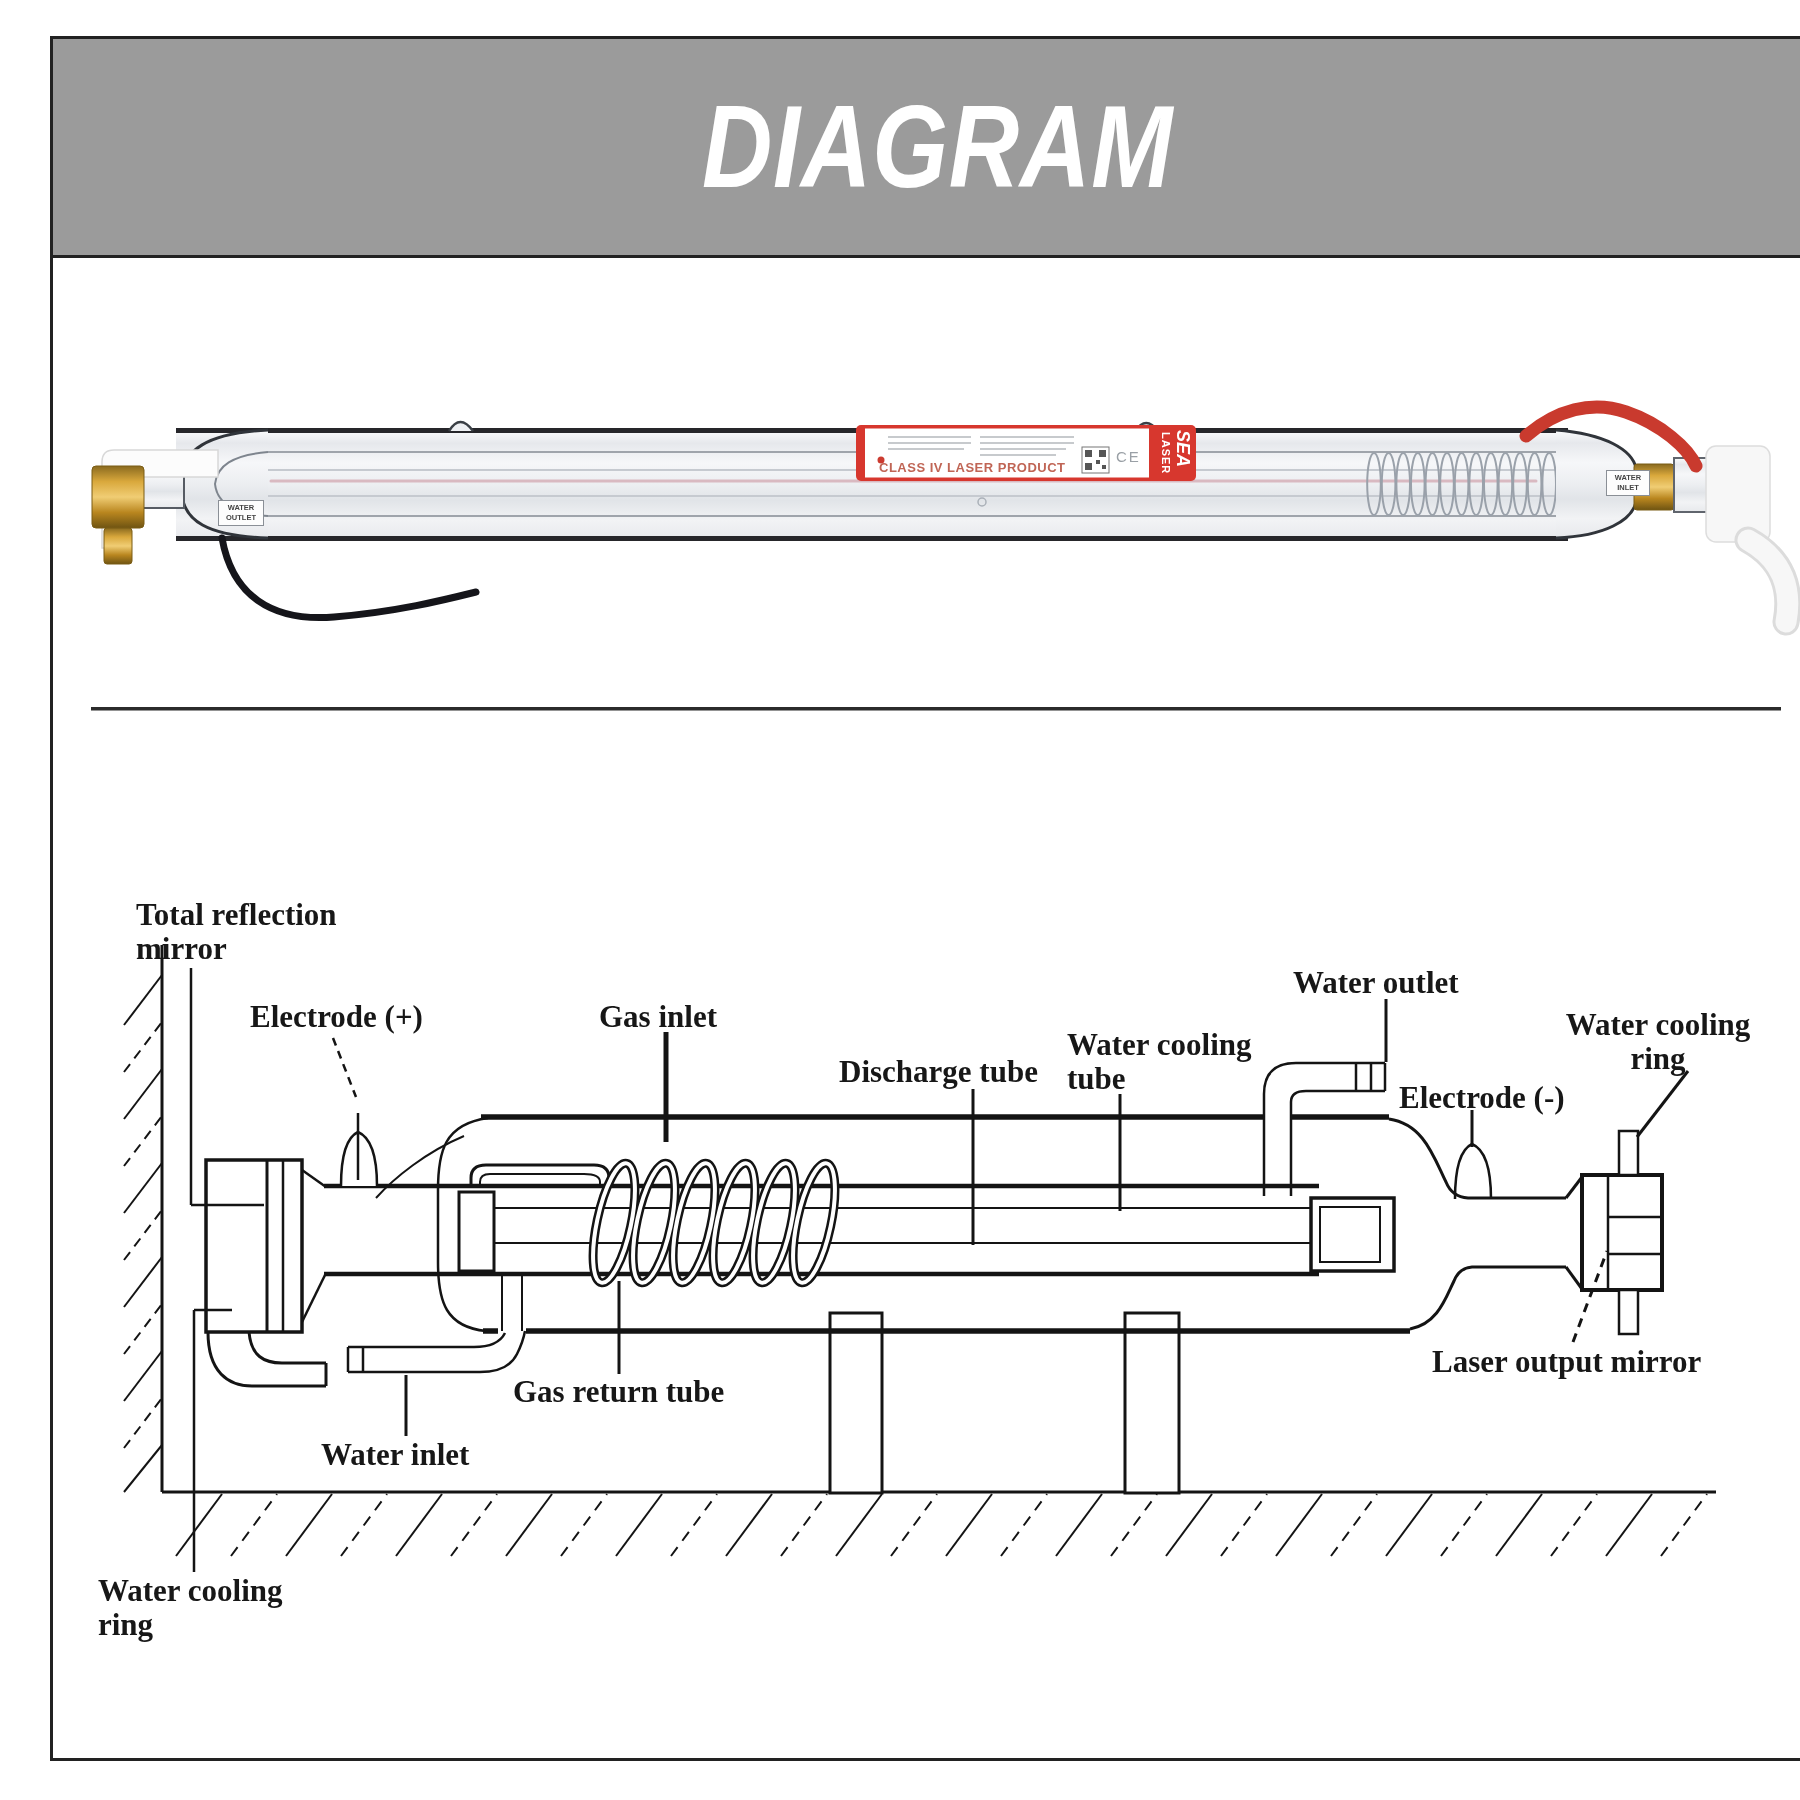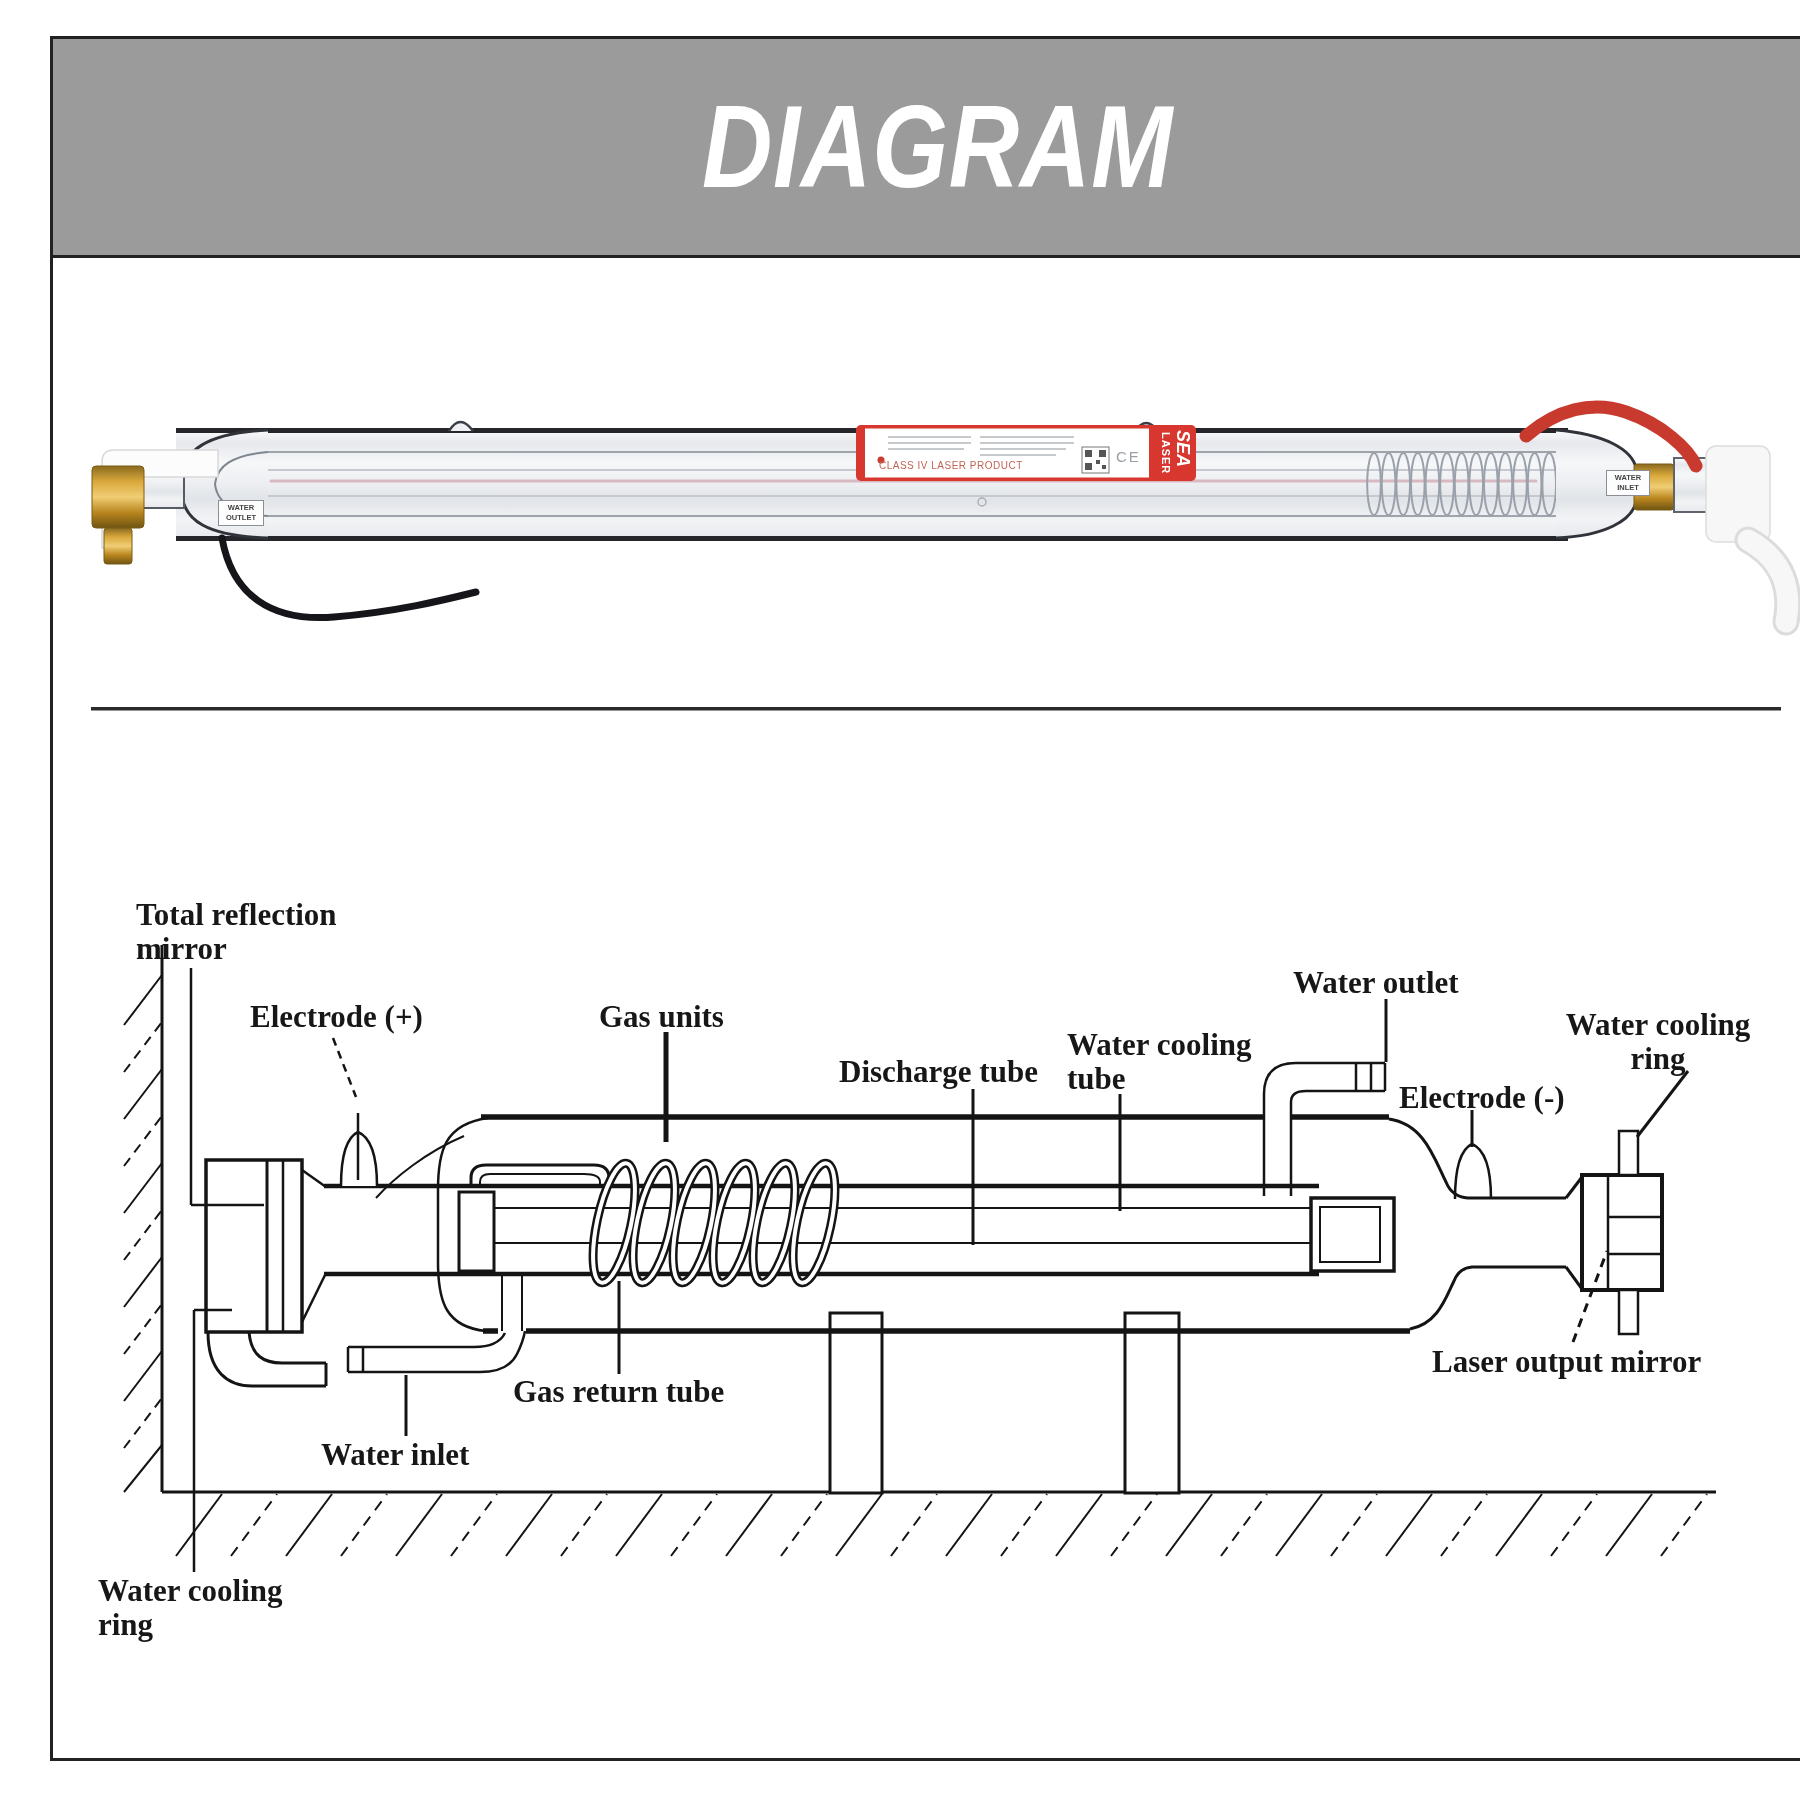--- a/index.html
+++ b/index.html
@@ -271,28 +271,28 @@
         <line x1="1652" y1="1071" x2="1601" y2="1137" stroke-width="3"></line>
         <line x1="1537" y1="1342" x2="1571" y2="1251" stroke-width="3" stroke-dasharray="9 7"></line>
         <line x1="583" y1="1281" x2="583" y2="1374" stroke-width="3"></line>
         <line x1="370" y1="1375" x2="370" y2="1436" stroke-width="3"></line>
       </g>
     </g>
   </svg>
 
   <div class="abs tag" style="left:182px;top:500px;width:42px;">WATER OUTLET</div>
   <div class="abs tag" style="left:1570px;top:470px;width:40px;">WATER INLET</div>
-  <div class="abs" style="left:843px;top:460px;font-family:'Liberation Sans',sans-serif;font-size:10px;color:#c06555;letter-spacing:.5px;font-weight:400;">CLASS IV LASER PRODUCT</div>
+  <div class="abs" style="left:843px;top:460px;font-family:'Liberation Sans',sans-serif;font-size:13px;color:#c06555;letter-spacing:.5px;font-weight:700;">CLASS IV LASER PRODUCT</div>
   <div class="abs" style="left:1080px;top:448px;font-family:'Liberation Sans',sans-serif;font-size:15px;color:#9aa0a6;font-weight:400;letter-spacing:2px;">CE</div>
   <div class="abs rot" style="left:1157px;top:430px;font-size:18px;font-style:italic;">SEA</div>
   <div class="abs rot" style="left:1136px;top:432px;font-size:11px;letter-spacing:1px;">LASER</div>
 
   <div class="abs dlabel" style="left:100px;top:898px;width:245px;">Total reflection mirror</div>
   <div class="abs dlabel" style="left:214px;top:1000px;">Electrode (+)</div>
-  <div class="abs dlabel" style="left:563px;top:1000px;">Gas units</div>
+  <div class="abs dlabel" style="left:563px;top:1000px;">Gas inlet</div>
   <div class="abs dlabel" style="left:803px;top:1055px;">Discharge tube</div>
   <div class="abs dlabel" style="left:1031px;top:1028px;width:205px;">Water cooling tube</div>
   <div class="abs dlabel" style="left:1257px;top:966px;">Water outlet</div>
   <div class="abs dlabel" style="left:1363px;top:1081px;">Electrode (-)</div>
   <div class="abs dlabel" style="left:1522px;top:1008px;width:200px;text-align:center;">Water cooling ring</div>
   <div class="abs dlabel" style="left:1396px;top:1345px;">Laser output mirror</div>
   <div class="abs dlabel" style="left:477px;top:1375px;">Gas return tube</div>
   <div class="abs dlabel" style="left:285px;top:1438px;">Water inlet</div>
   <div class="abs dlabel" style="left:62px;top:1574px;width:215px;">Water cooling ring</div>
 

